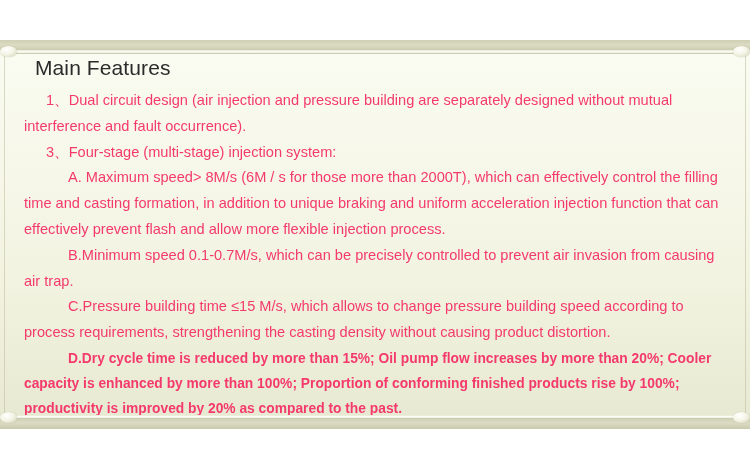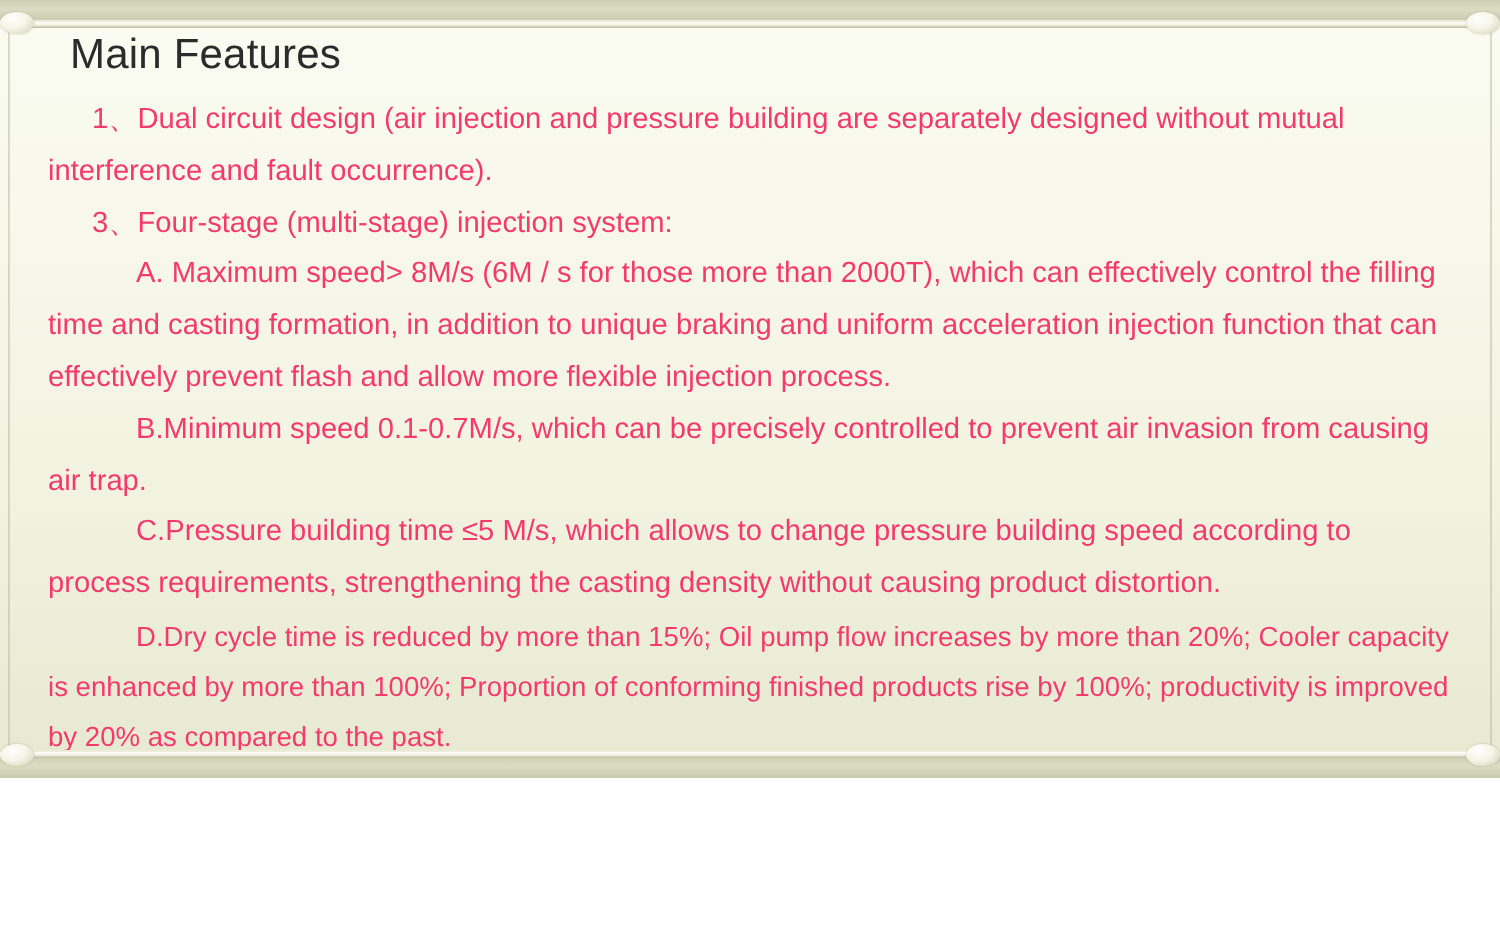--- a/index.html
+++ b/index.html
@@ -15,20 +15,21 @@
   }
 
   
   .slide {
     position: relative;
     width: 750px;
     height: 389px;
     box-sizing: border-box;
     background: linear-gradient(to bottom, #fbfcf2 0%, #f7f8ea 30%, #f0f1dd 70%, #e7e8d0 100%);
     overflow: hidden;
+    margin-top: 40px;
   }
 
   
   .edge-left, .edge-right {
     position: absolute;
     top: 0;
     bottom: 0;
     width: 1px;
     background: rgba(190, 190, 160, 0.55);
   }
@@ -120,20 +121,21 @@
   }
   
   .para.level-2 {
     text-indent: 44px;
     padding-left: 6px;
   }
   
   .para.tight {
     font-size: 13.8px;
     line-height: 25px;
+    font-weight: bold;
   }
 </style>
 </head>
 <body>
 
 <div class="slide">
 
   <div class="edge-left"></div>
   <div class="edge-right"></div>
 
@@ -152,21 +154,21 @@
 
 
       <p class="para level-1">1、Dual circuit design (air injection and pressure building are separately designed without mutual interference and fault occurrence).</p>
 
       <p class="para level-1">3、Four-stage (multi-stage) injection system:</p>
 
       <p class="para level-2">A. Maximum speed&gt; 8M/s (6M / s for those more than 2000T), which can effectively control the filling time and casting formation, in addition to unique braking and uniform acceleration injection function that can effectively prevent flash and allow more flexible injection process.</p>
 
       <p class="para level-2">B.Minimum speed 0.1-0.7M/s, which can be precisely controlled to prevent air invasion from causing air trap.</p>
 
-      <p class="para level-2">C.Pressure building time ≤5 M/s, which allows to change pressure building speed according to process requirements, strengthening the casting density without causing product distortion.</p>
+      <p class="para level-2">C.Pressure building time ≤15 M/s, which allows to change pressure building speed according to process requirements, strengthening the casting density without causing product distortion.</p>
 
       <p class="para level-2 tight">D.Dry cycle time is reduced by more than 15%; Oil pump flow increases by more than 20%; Cooler capacity is enhanced by more than 100%; Proportion of conforming finished products rise by 100%; productivity is improved by 20% as compared to the past.</p>
 
     </div>
   </div>
 
   <div class="ornament bottom">
     <div class="band"></div>
     <div class="rule"></div>
     <div class="node left"></div>

